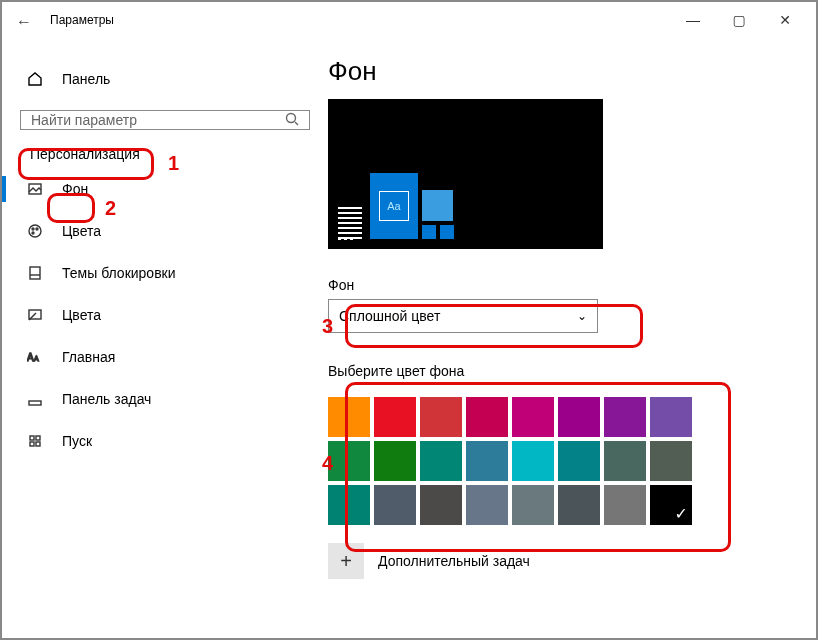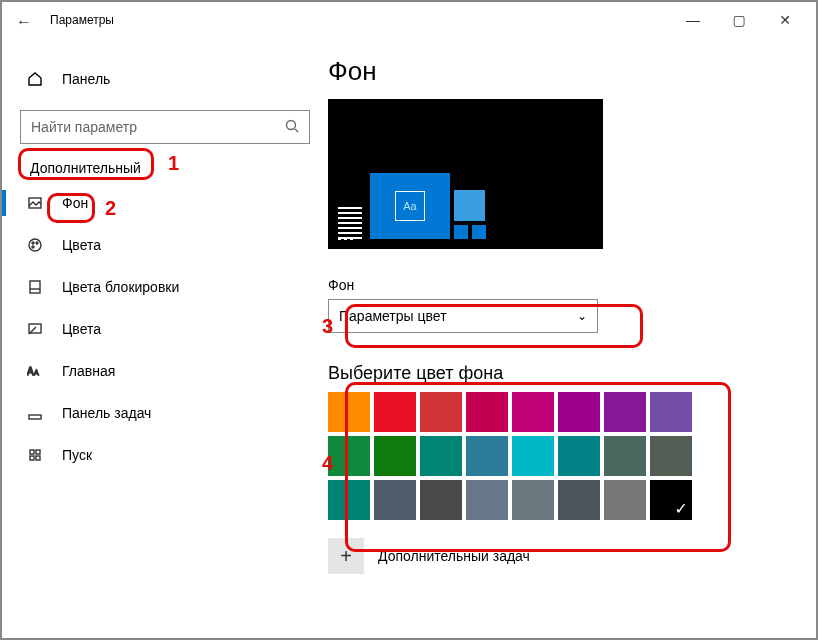--- a/index.html
+++ b/index.html
@@ -13,50 +13,50 @@
   .wc { width: 46px; height: 30px; display: flex; align-items: center; justify-content: center; font-size: 14px; color: #333; }
 
   
   .body { flex: 1; display: flex; overflow: hidden; }
 
   
   .sidebar { width: 326px; padding-top: 22px; }
   .home { display: flex; align-items: center; height: 38px; padding-left: 24px; font-size: 14px; color: #000; }
   .home .icon { width: 18px; margin-right: 18px; display: flex; justify-content: center; }
   .searchwrap { margin: 12px 18px 10px 18px; }
-  .search { height: 34px; border: 1px solid #888; padding: 0 32px 0 10px; font-size: 14px; position: relative; display: flex; align-items: center; color: #666; }
+  .search { height: 20px; border: 1px solid #888; padding: 0 32px 0 10px; font-size: 14px; position: relative; display: flex; align-items: center; color: #666; }
   .search .sico { position: absolute; right: 10px; font-size: 14px; }
   .cateblock { margin: 0 18px; }
   .cate { font-size: 14px; padding: 6px 10px; color: #000; }
 
   .nav-item { display: flex; align-items: center; height: 42px; padding-left: 24px; font-size: 14px; color: #000; position: relative; }
   .nav-item .icon { width: 18px; margin-right: 18px; display: flex; justify-content: center; color: #333; }
   .nav-item.selected::before { content:""; position:absolute; left:0; top:8px; bottom:8px; width:4px; background:#0078d4; }
 
   
   .content { flex:1; padding: 18px 0 0 0; }
   .content h1 { font-weight: 400; font-size: 26px; margin: 0 0 12px 0; }
   .preview { width: 275px; height: 150px; background:#000; display:flex; align-items:flex-end; padding:10px; margin-bottom: 28px; }
   .preview-inner { display:flex; align-items:flex-end; gap:4px; }
   .p-list { display:flex; flex-direction:column; gap:3px; margin-right:4px;}
   .p-list div { width:24px; height:2px; background:#fff; }
   .p-list .dots { display:flex; gap:3px; }
   .p-list .dots div { width:3px; height:3px; background:#fff;}
-  .p-tile-lg{ width:80px; height:66px; background:#0078d4; display:flex; align-items:center; justify-content:center; }
+  .p-tile-lg{ width:48px; height:66px; background:#0078d4; display:flex; align-items:center; justify-content:center; }
   .p-aa{ width:30px; height:30px; border:1px solid #fff; color:#aee6ff; font-size:11px; display:flex; align-items:center; justify-content:center; }
   .p-col{ display:flex; flex-direction:column; gap:4px;}
   .p-sm{ width:31px; height:31px; background:#3a9de0;}
   .p-xs-row{ display:flex; gap:4px;}
   .p-xs{ width:14px; height:14px; background:#0078d4;}
 
   .field-label { font-size: 14px; margin-bottom: 6px; }
   .dropdown { width: 270px; height: 34px; border: 1px solid #888; display:flex; align-items:center; padding: 0 10px; font-size:14px; position:relative; margin-bottom: 30px;}
   .dropdown .chev { position:absolute; right:10px; font-size:12px; }
 
-  .palette-label { font-size: 18px; margin-bottom: 8px; }
+  .palette-label { font-size: 14px; margin-bottom: 18px; }
   .palette { display:grid; grid-template-columns: repeat(8, 42px); grid-template-rows: repeat(3, 40px); gap:4px; margin-bottom: 18px;}
   .swatch { width:42px; height:40px; position:relative; }
   .swatch.selected::after { content:"✓"; color:#fff; font-size:16px; position:absolute; right:4px; bottom:2px; }
 
   .add-color { display:flex; align-items:center; gap:14px; }
   .add-btn { width:36px; height:36px; background:#e5e5e5; display:flex; align-items:center; justify-content:center; font-size:20px; color:#333;}
   .add-label { font-size:14px; }
 
   
   .anno { position:absolute; border:3px solid #e20909; border-radius:10px; pointer-events:none; z-index:50;}
@@ -96,21 +96,21 @@
           <span class="sico">
             <svg width="14" height="14" viewBox="0 0 14 14">
                 <circle cx="6" cy="6" r="4.5"></circle>
                 <path d="M10 10 L13 13"></path>
               </svg>
           </span>
         </div>
       </div>
 
       <div class="cateblock">
-        <div class="cate">Дополнительный</div>
+        <div class="cate">Персонализация</div>
       </div>
 
       <div id="nav">
           <div class="nav-item selected">
             <span class="icon">
               <svg width="16" height="16" viewBox="0 0 16 16">
                 <rect x="2" y="3" width="12" height="10"></rect>
                 <path d="M2 11 L6 7 L9 10 L12 7 L14 9"></path>
               </svg>
             </span>
@@ -127,21 +127,21 @@
             </span>
             <span>Цвета</span>
           </div>
           <div class="nav-item">
             <span class="icon">
               <svg width="16" height="16" viewBox="0 0 16 16">
                 <rect x="3" y="2" width="10" height="12"></rect>
                 <path d="M3 10 H13"></path>
               </svg>
             </span>
-            <span>Цвета блокировки</span>
+            <span>Темы блокировки</span>
           </div>
           <div class="nav-item">
             <span class="icon">
               <svg width="16" height="16" viewBox="0 0 16 16">
                 <rect x="2" y="3" width="12" height="9"></rect>
                 <path d="M2 13 L9 6"></path>
               </svg>
             </span>
             <span>Цвета</span>
           </div>
@@ -202,21 +202,21 @@
             <div class="p-xs-row">
                 <div class="p-xs"></div>
                 <div class="p-xs"></div>
               </div>
           </div>
         </div>
       </div>
 
       <div class="field-label">Фон</div>
       <div class="dropdown">
-        <span>Параметры цвет</span>
+        <span>Сплошной цвет</span>
         <span class="chev">⌄</span>
       </div>
 
       <div class="palette-label">Выберите цвет фона</div>
       <div class="palette" id="palette">
           <div class="swatch" style="background: rgb(255, 140, 0);"></div>
           <div class="swatch" style="background: rgb(232, 17, 35);"></div>
           <div class="swatch" style="background: rgb(209, 52, 56);"></div>
           <div class="swatch" style="background: rgb(195, 0, 82);"></div>
           <div class="swatch" style="background: rgb(191, 0, 119);"></div>

